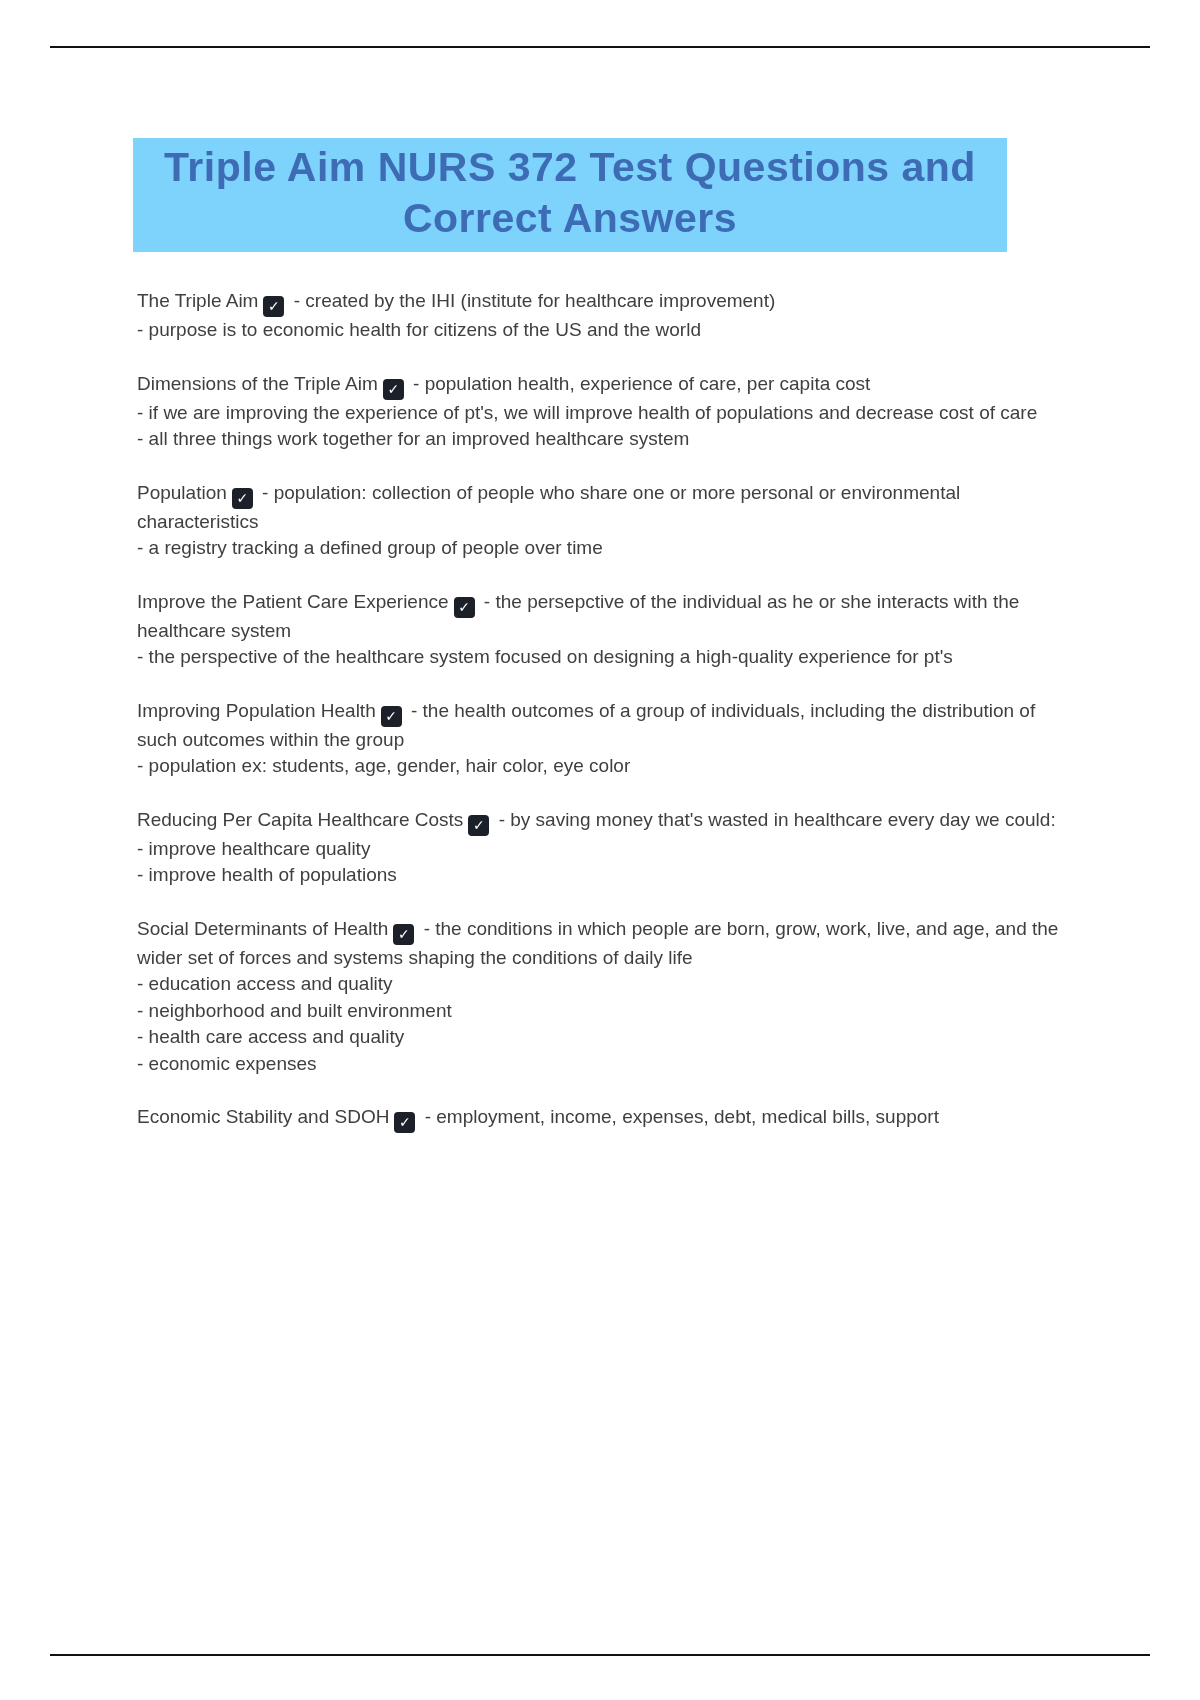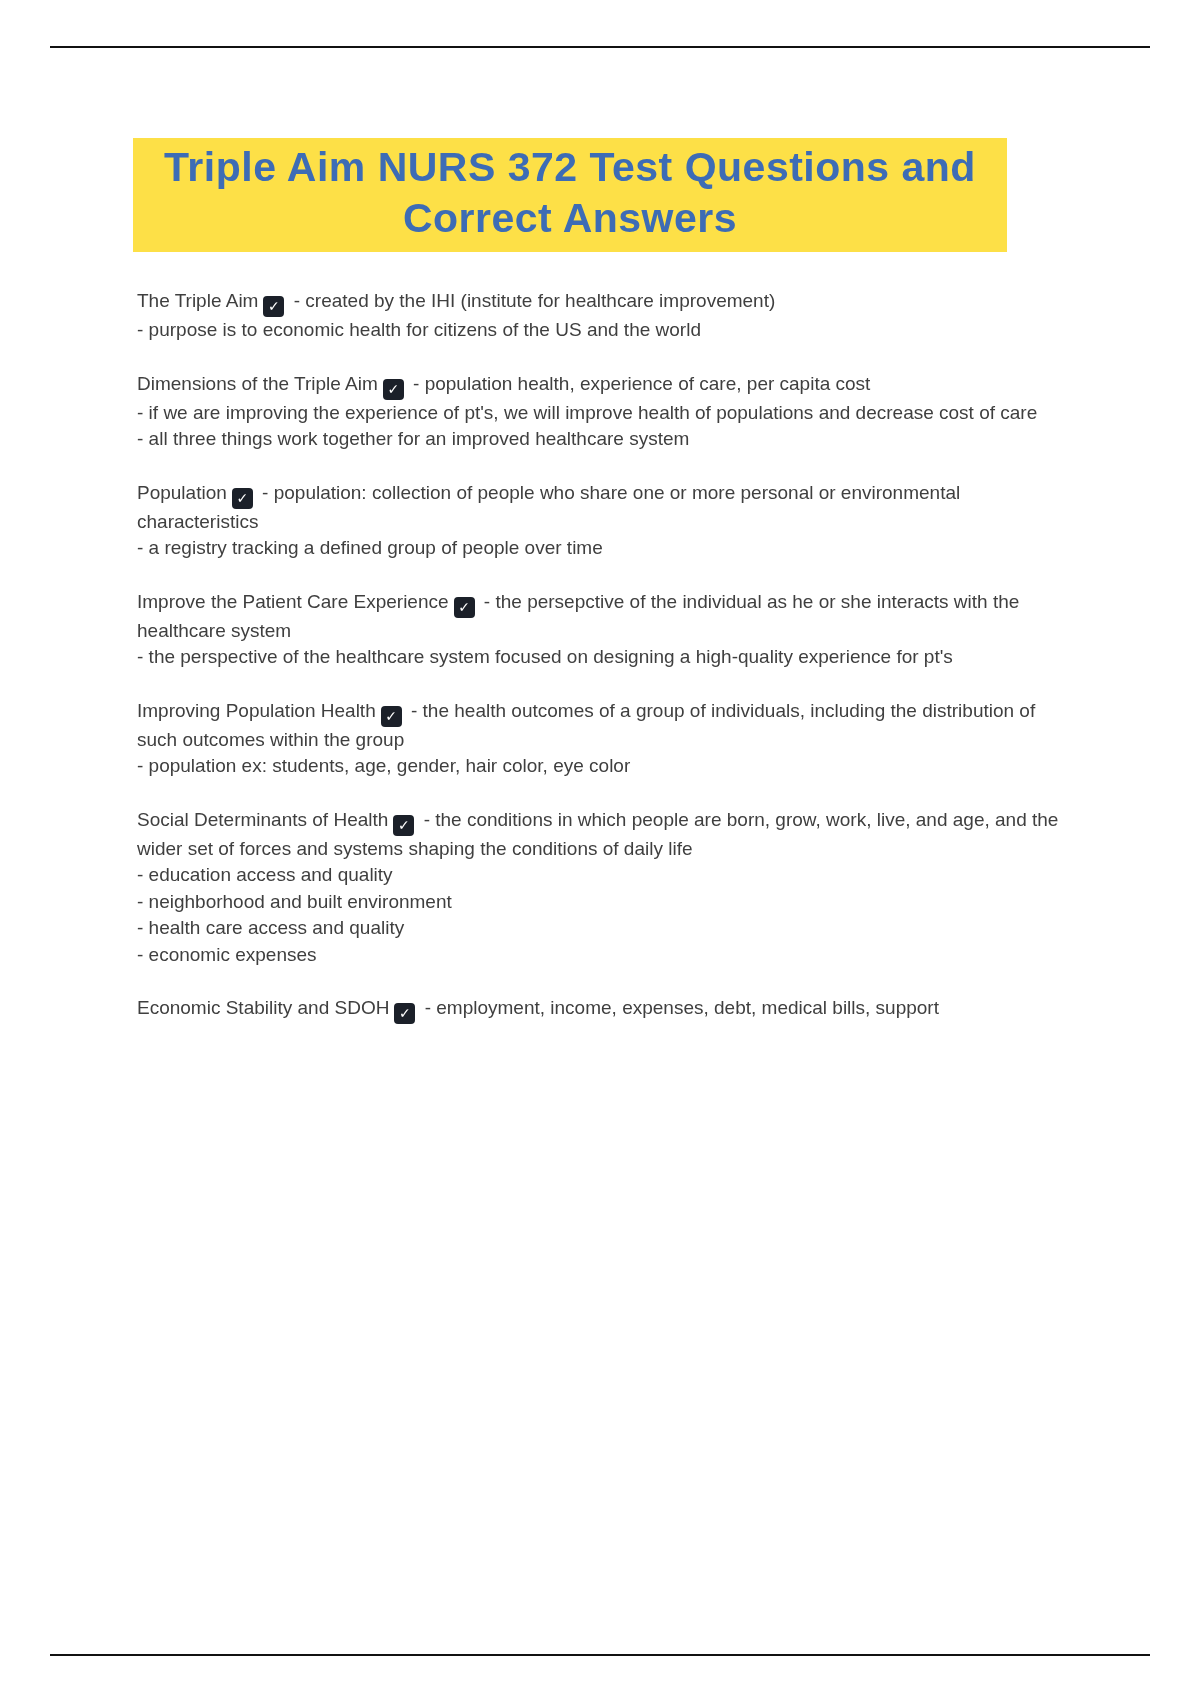--- a/index.html
+++ b/index.html
@@ -25,21 +25,21 @@
     background: #111111;
   }
   .rule-top { top: 46px; }
   .rule-bottom { top: 1654px; }
 
   .title-wrap {
     position: absolute;
     top: 138px;
     left: 133px;
     width: 874px;
-    background: #fde047;
+    background: #7dd3fc;
     text-align: center;
     padding: 4px 0 8px 0;
   }
   .title-wrap h1 {
     font-size: 41px;
     line-height: 51px;
     font-weight: bold;
     color: #3d6cb5;
     letter-spacing: 0.5px;
   }
@@ -99,20 +99,25 @@
       </div>
       <div class="qa-block">
         <div class="qa-line"><span class="qa-term">Improve the Patient Care Experience</span><span class="checkbox">✓</span> <span class="qa-answer">- the persepctive of the individual as he or she interacts with the healthcare system</span></div>
         <div class="qa-note">- the perspective of the healthcare system focused on designing a high-quality experience for pt's</div>
       </div>
       <div class="qa-block">
         <div class="qa-line"><span class="qa-term">Improving Population Health</span><span class="checkbox">✓</span> <span class="qa-answer">- the health outcomes of a group of individuals, including the distribution of such outcomes within the group</span></div>
         <div class="qa-note">- population ex: students, age, gender, hair color, eye color</div>
       </div>
       <div class="qa-block">
+        <div class="qa-line"><span class="qa-term">Reducing Per Capita Healthcare Costs</span><span class="checkbox">✓</span> <span class="qa-answer">- by saving money that's wasted in healthcare every day we could:</span></div>
+        <div class="qa-note">- improve healthcare quality</div>
+        <div class="qa-note">- improve health of populations</div>
+      </div>
+      <div class="qa-block">
         <div class="qa-line"><span class="qa-term">Social Determinants of Health</span><span class="checkbox">✓</span> <span class="qa-answer">- the conditions in which people are born, grow, work, live, and age, and the wider set of forces and systems shaping the conditions of daily life</span></div>
         <div class="qa-note">- education access and quality</div>
         <div class="qa-note">- neighborhood and built environment</div>
         <div class="qa-note">- health care access and quality</div>
         <div class="qa-note">- economic expenses</div>
       </div>
       <div class="qa-block">
         <div class="qa-line"><span class="qa-term">Economic Stability and SDOH</span><span class="checkbox">✓</span> <span class="qa-answer">- employment, income, expenses, debt, medical bills, support</span></div>
       </div>
     </div>

